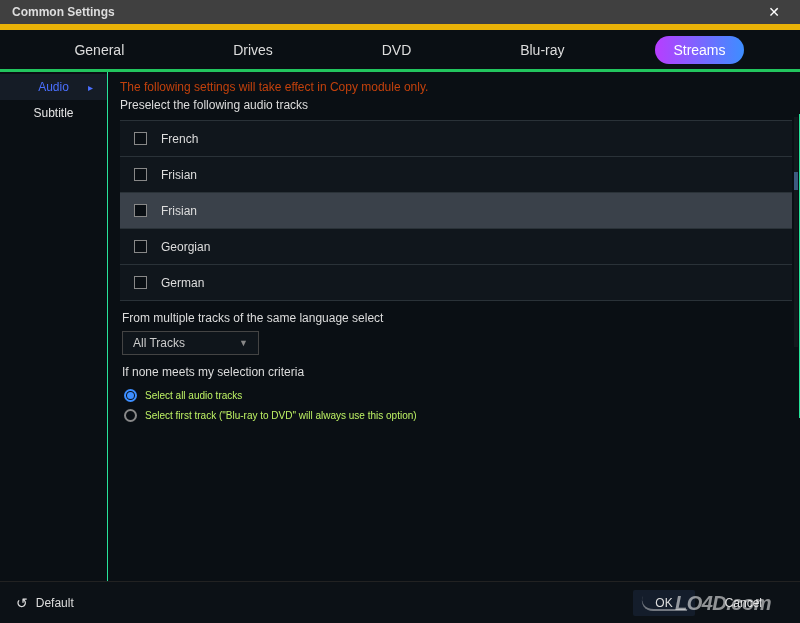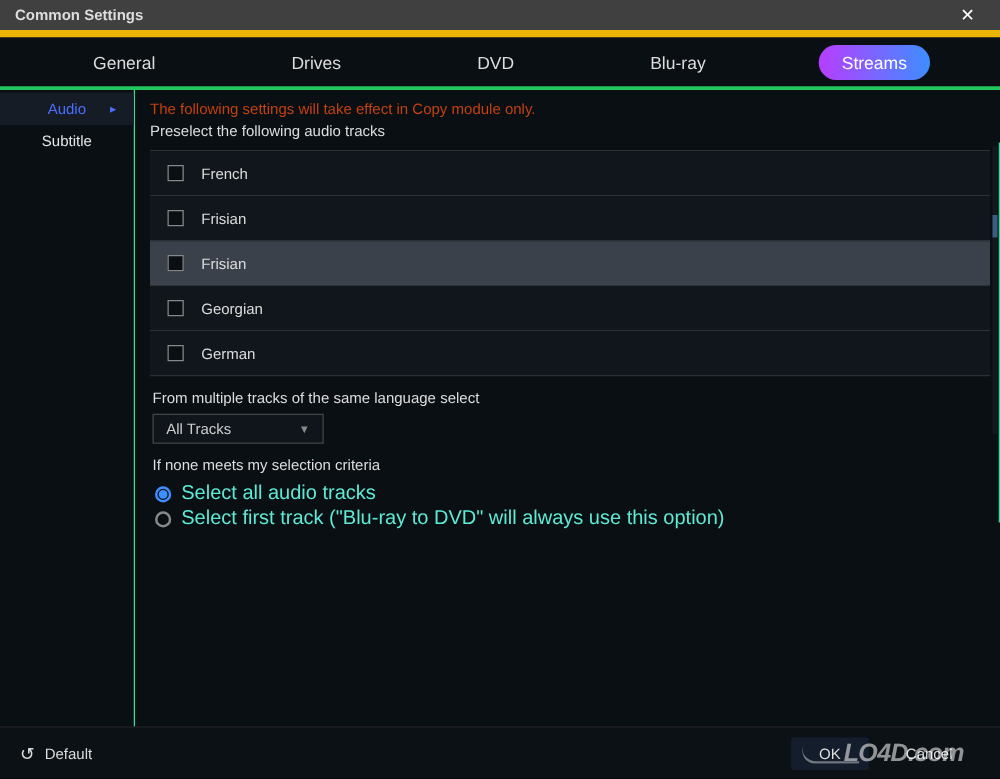--- a/index.html
+++ b/index.html
@@ -134,21 +134,21 @@
   border: 2px solid #3d8eff;
   border-radius: 50%;
   margin-right: 8px;
   display: flex;
   align-items: center;
   justify-content: center;
   flex-shrink: 0;
 }
 .radio.unselected { border-color: #888; }
 .radio-dot { width: 7px; height: 7px; background: #3d8eff; border-radius: 50%; }
-.radio-label { font-size: 16px; color: #5eead4; }
+.radio-label { font-size: 10px; color: #bef264; }
 .scroll-indicator {
   position: absolute;
   right: 2px;
   top: 45px;
   width: 4px;
   height: 230px;
   background: rgba(255,255,255,0.04);
 }
 .scroll-thumb {
   position: absolute;

